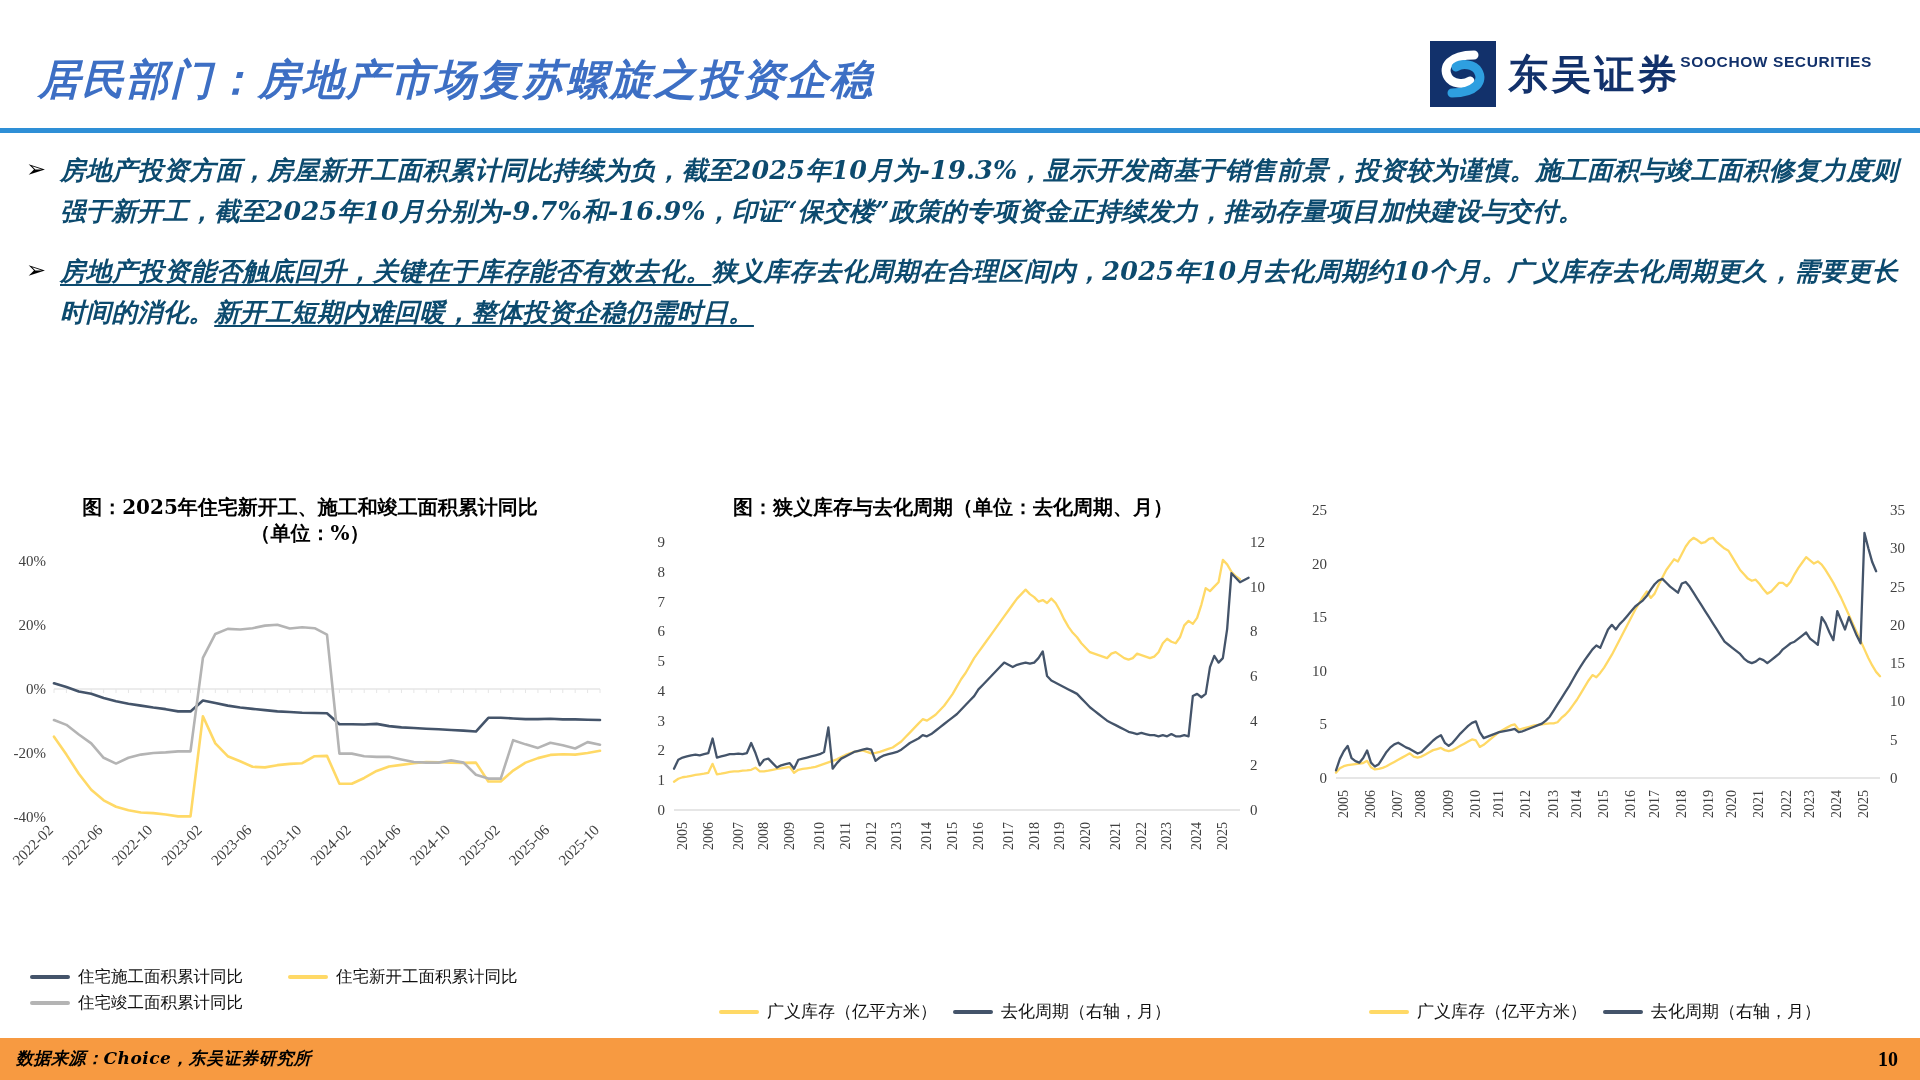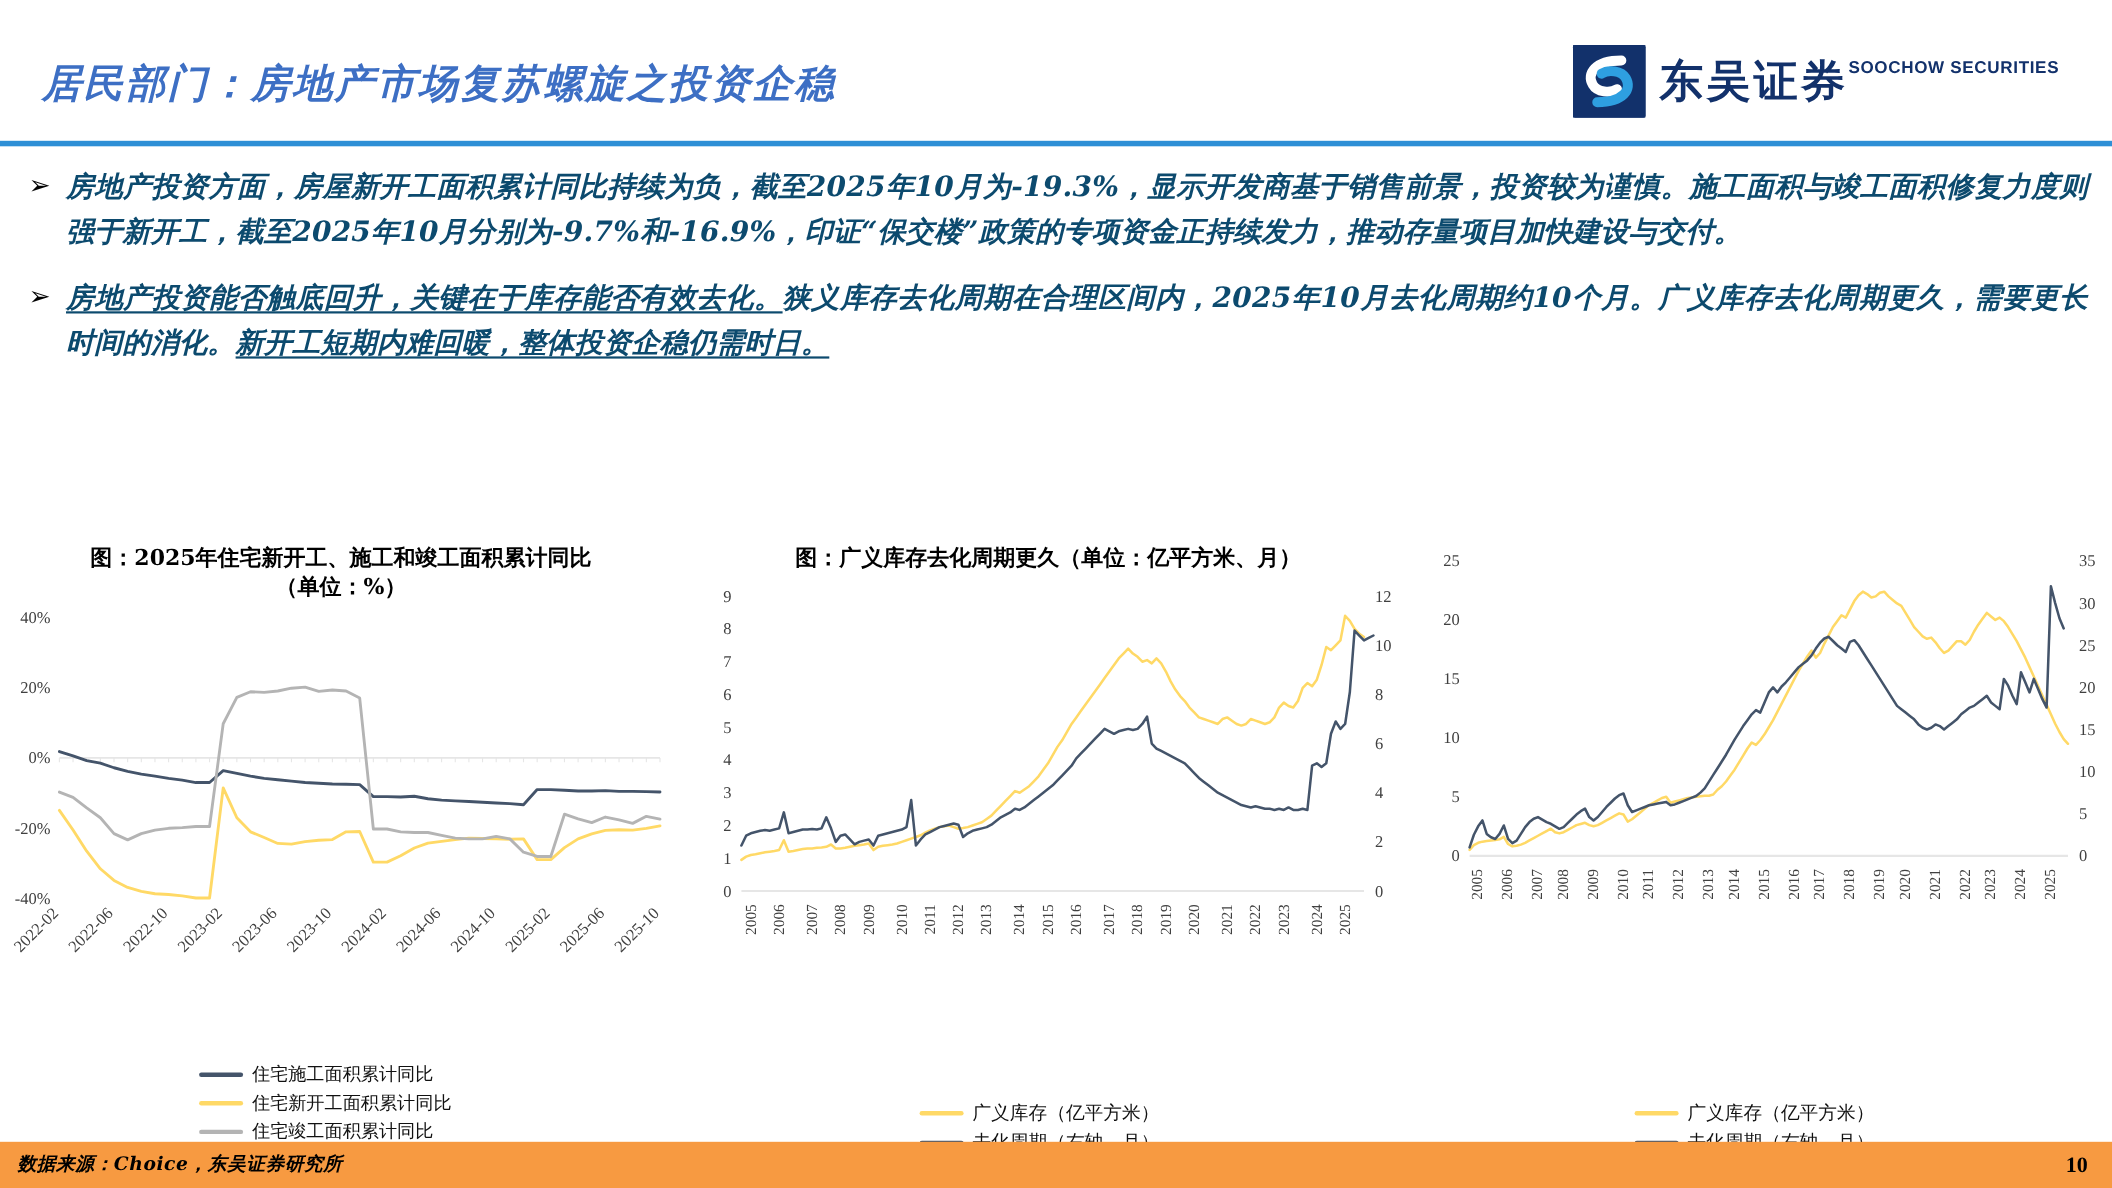--- a/index.html
+++ b/index.html
@@ -8,21 +8,21 @@
     background:#ffffff;
     font-family:"Liberation Serif","DejaVu Serif",serif;
     overflow:hidden;position:relative;
   }
   .slide{position:relative;width:1920px;height:1080px;background:#fff;}
 
   
   .header{position:absolute;left:0;top:0;width:1920px;height:150px;}
   .slide-title{
     position:absolute;left:38px;top:52px;
-    font-size:36px;font-weight:bold;font-style:italic;
+    font-size:42px;font-weight:bold;font-style:italic;
     color:#3d6fc4;letter-spacing:2px;
     font-family:"DejaVu Serif","Liberation Serif",serif;
     white-space:nowrap;
   }
   .logo{position:absolute;right:48px;top:36px;height:76px;display:flex;align-items:center;gap:12px;}
   .logo-mark{width:66px;height:66px;background:#12316b;position:relative;border-radius:2px;}
   .logo-mark svg{position:absolute;left:0;top:0;}
   .logo-text{display:flex;flex-direction:row;justify-content:center;}
   .logo-cn{font-size:40px;font-weight:bold;color:#12316b;line-height:1.03;letter-spacing:3px;
            font-family:"DejaVu Serif","Liberation Serif",serif;}
@@ -60,21 +60,21 @@
   .c1-title{width:470px;padding-top:6px;}
   .c23-title{width:100%;padding-top:6px;}
 
   .plot-wrap{position:relative;}
   .plot-svg{display:block;}
 
   .axis-lbl{font-size:15px;fill:#404040;font-family:"Liberation Serif",serif;}
   .axis-lbl-s{font-size:14px;fill:#404040;font-family:"Liberation Serif",serif;}
 
   
-  .legend{display:flex;flex-wrap:wrap;justify-content:center;align-items:center;flex-direction:column;}
+  .legend{display:flex;flex-wrap:wrap;justify-content:center;align-items:center;}
   .legend-item{display:flex;align-items:center;margin:0 16px 4px 0;}
   .legend-swatch{width:40px;height:4px;border-radius:2px;margin-right:8px;flex:0 0 auto;}
   .legend-label{font-size:17px;color:#111;font-family:"DejaVu Serif","Liberation Serif",serif;white-space:nowrap;}
 
   .c1-legend{position:absolute;left:30px;top:478px;width:560px;}
   .c1-legend .legend{justify-content:flex-start;}
   .c1-legend .legend-item{width:252px;margin-right:6px;}
   .c1-legend .legend-label{font-size:16.5px;}
 
   .c2-legend{position:absolute;left:0;top:512px;width:100%;}
@@ -223,21 +223,21 @@
             </div>
             <div class="legend-item">
               <span class="legend-swatch" style="background: rgb(180, 180, 180);"></span>
               <span class="legend-label">住宅竣工面积累计同比</span>
             </div>
           </div>
       </div>
     </div>
 
     <div class="chart chart-2">
-      <div class="chart-title c23-title">图：广义库存去化周期更久（单位：亿平方米、月）</div>
+      <div class="chart-title c23-title">图：狭义库存与去化周期（单位：去化周期、月）</div>
       <div class="plot-wrap">
         <svg class="plot-svg" id="svg2" width="650" height="440" viewBox="0 0 650 440">
             <line x1="46" y1="290" x2="612" y2="290" stroke="#e6e6e6" stroke-width="2"></line>
             <text x="37" y="295" text-anchor="end" class="axis-lbl">0</text>
             <text x="37" y="265.22222222222223" text-anchor="end" class="axis-lbl">1</text>
             <text x="37" y="235.44444444444446" text-anchor="end" class="axis-lbl">2</text>
             <text x="37" y="205.66666666666669" text-anchor="end" class="axis-lbl">3</text>
             <text x="37" y="175.8888888888889" text-anchor="end" class="axis-lbl">4</text>
             <text x="37" y="146.11111111111111" text-anchor="end" class="axis-lbl">5</text>
             <text x="37" y="116.33333333333334" text-anchor="end" class="axis-lbl">6</text>

